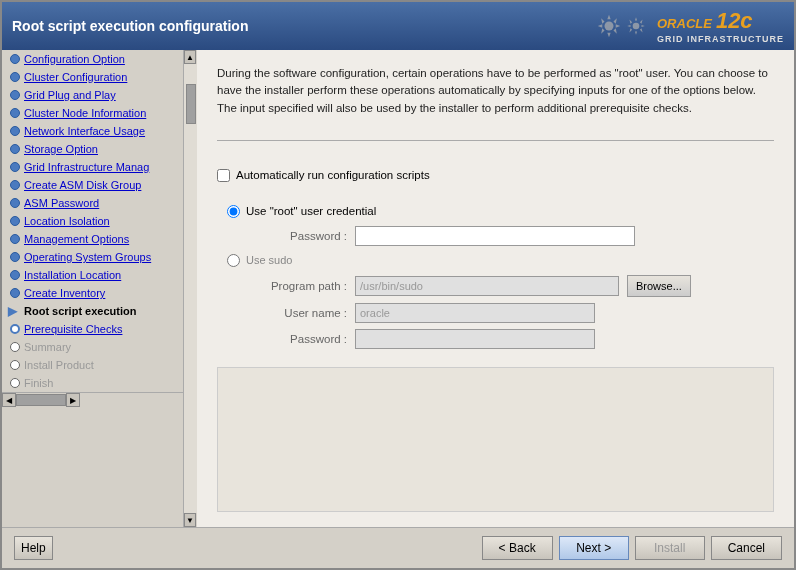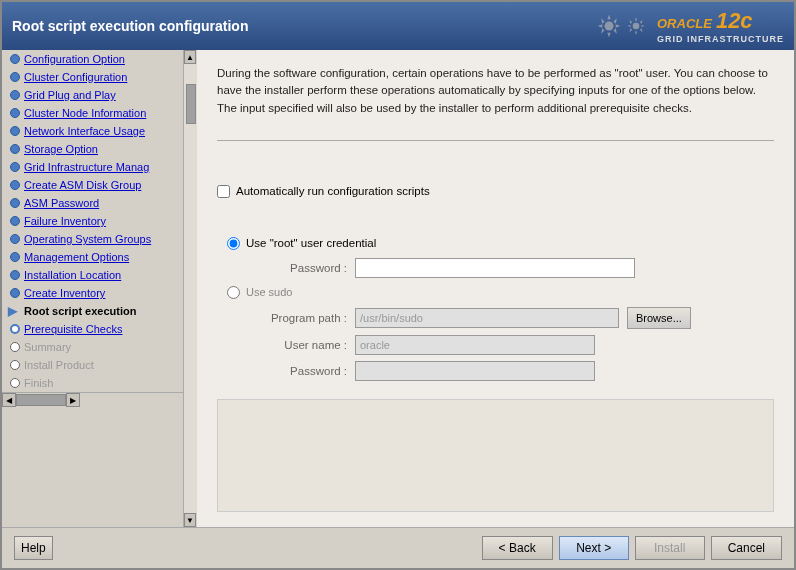--- a/index.html
+++ b/index.html
@@ -140,21 +140,21 @@
 
     .section-divider {
       border-top: 1px solid #aaa;
       margin: 5px 0;
     }
 
     .checkbox-row {
       display: flex;
       align-items: center;
       gap: 6px;
-      margin: 21px 0;
+      margin: 5px 0;
     }
 
     .radio-group {
       display: flex;
       flex-direction: column;
       gap: 8px;
       margin-left: 10px;
     }
 
     .radio-row {
@@ -403,31 +403,31 @@
           <span>Create ASM Disk Group</span>
         </div>
 
         <div class="sidebar-item">
           <span class="bullet filled"></span>
           <span>ASM Password</span>
         </div>
 
         <div class="sidebar-item">
           <span class="bullet filled"></span>
-          <span>Failure Inventory</span>
+          <span>Location Isolation</span>
+        </div>
+
+        <div class="sidebar-item">
+          <span class="bullet filled"></span>
+          <span>Management Options</span>
         </div>
 
         <div class="sidebar-item">
           <span class="bullet filled"></span>
           <span>Operating System Groups</span>
-        </div>
-
-        <div class="sidebar-item">
-          <span class="bullet filled"></span>
-          <span>Management Options</span>
         </div>
 
         <div class="sidebar-item">
           <span class="bullet filled"></span>
           <span>Installation Location</span>
         </div>
 
         <div class="sidebar-item">
           <span class="bullet filled"></span>
           <span>Create Inventory</span>

